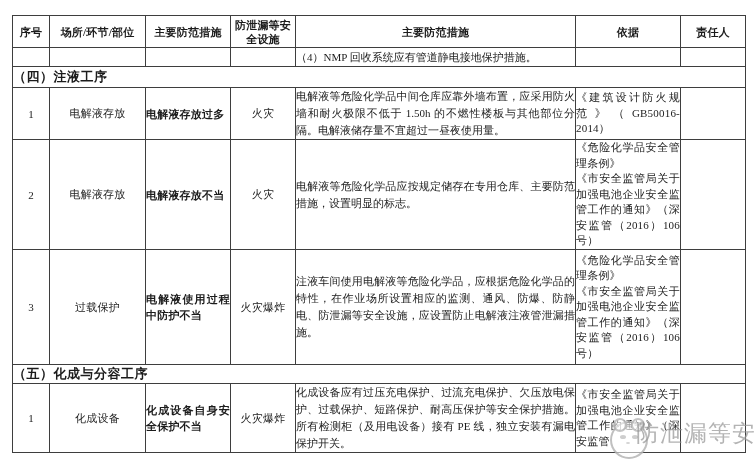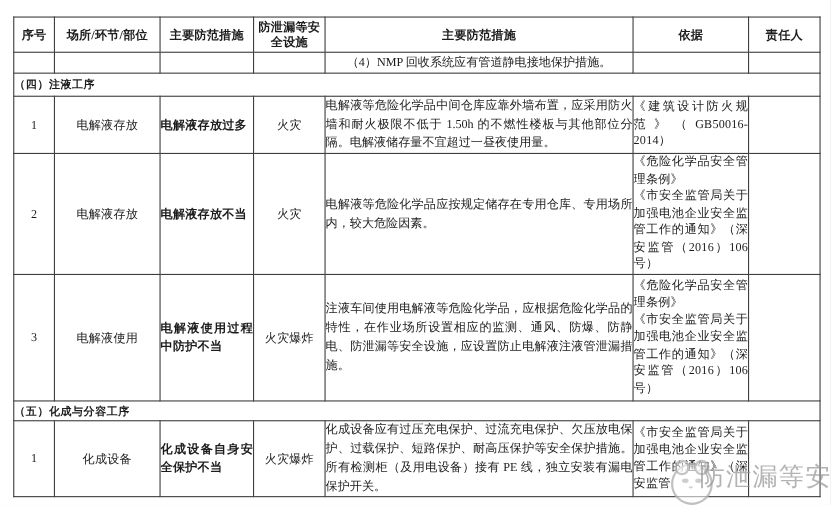--- a/index.html
+++ b/index.html
@@ -39,37 +39,37 @@
     line-height:16px;
     font-weight:bold;
   }
   td.measures{
     text-align:justify;
     padding:2px 5px;
     line-height:17px;
     letter-spacing:0;
   }
   td.measures-single{
-    text-align:center;
+    text-align:left;
     padding:1px 5px;
     line-height:15px;
     letter-spacing:0;
   }
   td.basis{
     text-align:justify;
     padding:1px 4px;
     line-height:15.5px;
     white-space:pre-wrap;
     margin-left:20px;
   }
   td.section-td{
     font-weight:bold;
     text-align:left;
     padding:2px 2px 2px 7px;
-    font-size:10px;
+    font-size:13px;
     letter-spacing:0.5px;
   }
   
   .watermark{
     position:absolute;
     left:606px;top:410px;
     width:150px;height:46px;
     pointer-events:none;
   }
   .wm-logo{
@@ -155,29 +155,29 @@
       <td class="measures">电解液等危险化学品中间仓库应靠外墙布置，应采用防火墙和耐火极限不低于 1.50h 的不燃性楼板与其他部位分隔。电解液储存量不宜超过一昼夜使用量。</td>
       <td class="basis">《建筑设计防火规范》（GB50016-2014）</td>
       <td></td>
     </tr>
 
     <tr style="height:110px">
       <td class="c">2</td>
       <td class="c">电解液存放</td>
       <td class="factor">电解液存放不当</td>
       <td class="c">火灾</td>
-      <td class="measures">电解液等危险化学品应按规定储存在专用仓库、专用场所内，较大危险因素。</td>
+      <td class="measures">电解液等危险化学品应按规定储存在专用仓库、主要防范措施，设置明显的标志。</td>
       <td class="basis">《危险化学品安全管理条例》
 《市安全监管局关于加强电池企业安全监管工作的通知》（深安监管（2016）106 号）</td>
       <td></td>
     </tr>
 
     <tr style="height:115px">
       <td class="c">3</td>
-      <td class="c">电解液使用</td>
+      <td class="c">过载保护</td>
       <td class="factor">电解液使用过程中防护不当</td>
       <td class="c">火灾爆炸</td>
       <td class="measures">注液车间使用电解液等危险化学品，应根据危险化学品的特性，在作业场所设置相应的监测、通风、防爆、防静电、防泄漏等安全设施，应设置防止电解液注液管泄漏措施。</td>
       <td class="basis">《危险化学品安全管理条例》
 《市安全监管局关于加强电池企业安全监管工作的通知》（深安监管（2016）106 号）</td>
       <td></td>
     </tr>
 
     <tr style="height:18px">
       <td class="section-td" colspan="7">（五）化成与分容工序</td>

